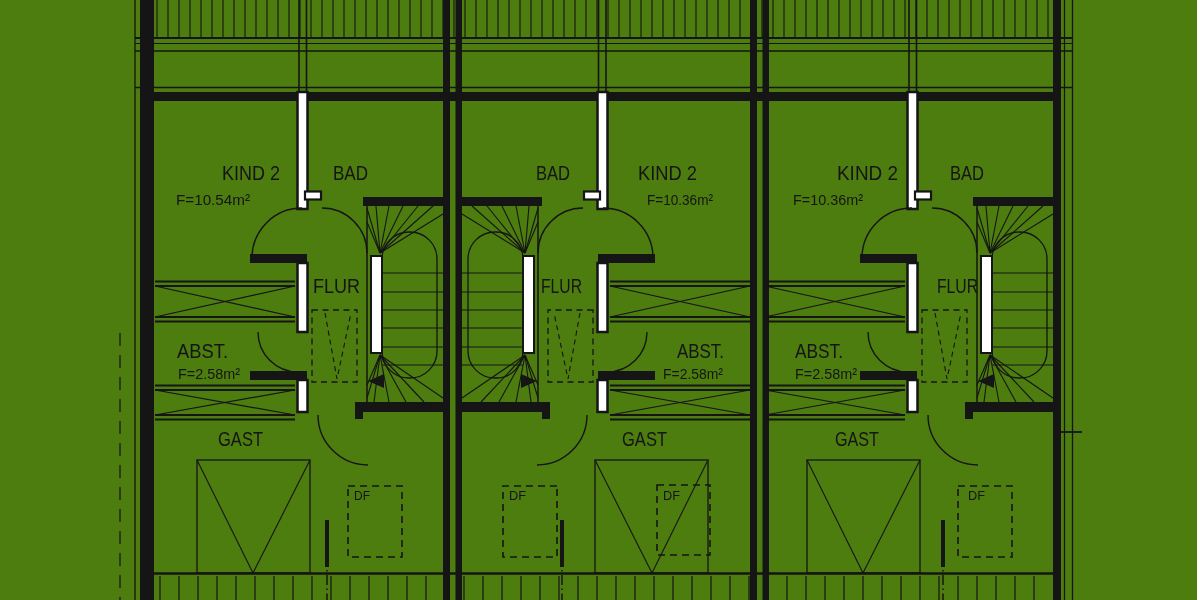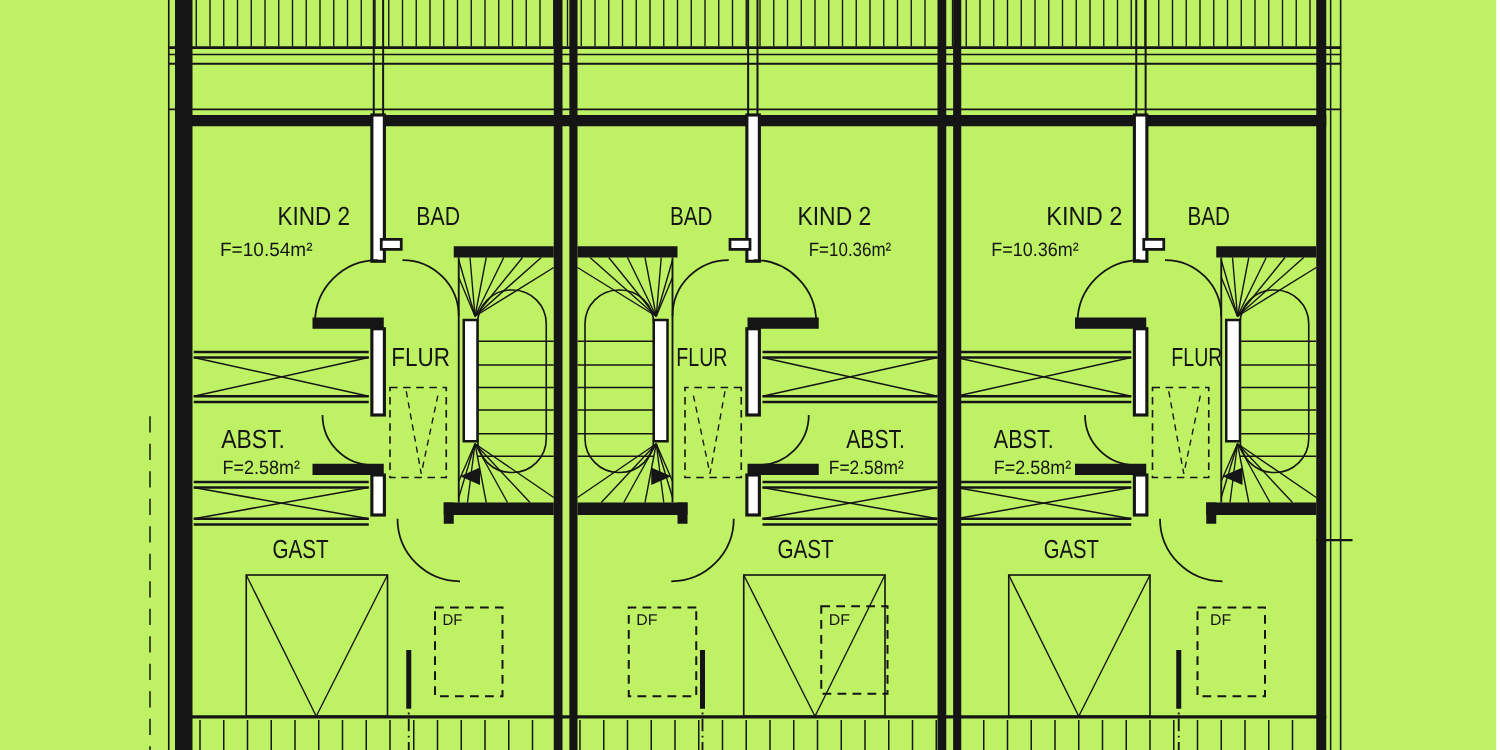--- a/index.html
+++ b/index.html
@@ -1,16 +1,16 @@
 <!DOCTYPE html>
 <html><head>
 <meta charset="utf-8">
 <style>
   html,body{margin:0;padding:0;background:#fff;}
-  .canvas{position:relative;width:1197px;height:600px;background:#bef264;overflow:hidden;}
+  .canvas{position:relative;width:1197px;height:600px;background:#4d7c0f;overflow:hidden;}
   svg{display:block;}
   text{font-family:"Liberation Sans","DejaVu Sans",sans-serif;fill:#151515;}
   .room-label{font-size:21px;}
   .area-label{font-size:15.5px;}
   .df-label{font-size:12.5px;}
 </style>
 </head>
 <body>
 
 <div class="canvas">

